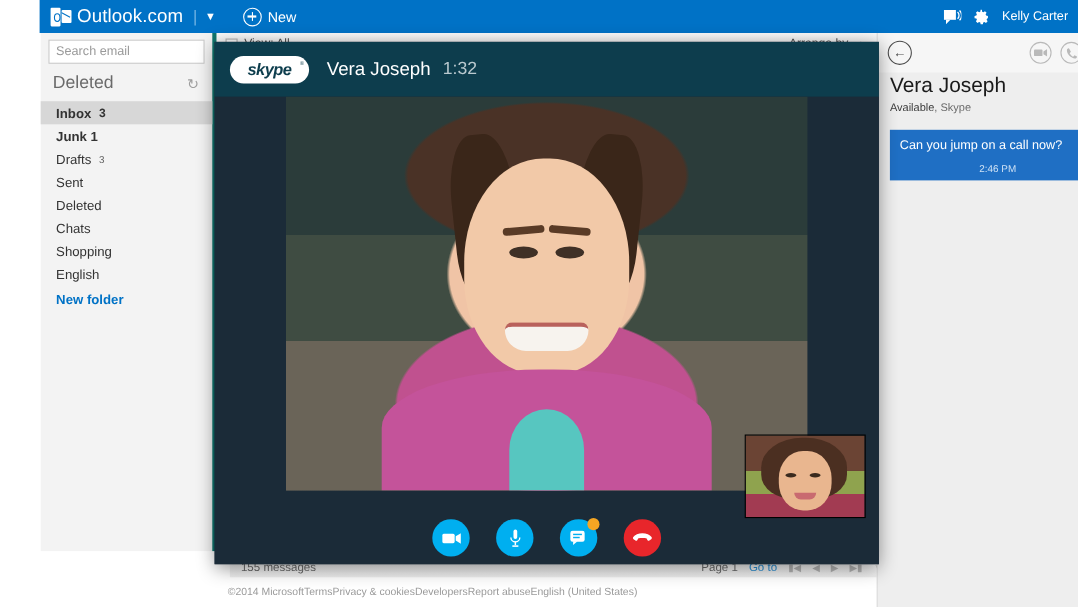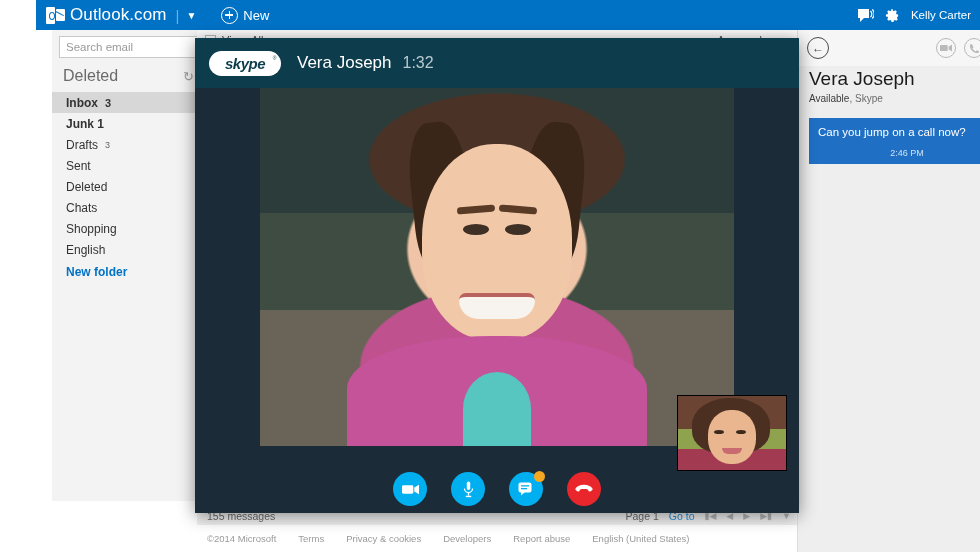--- a/index.html
+++ b/index.html
@@ -62,22 +62,22 @@
   .user-avatar {
     width: 24px; height: 24px; margin-left: 2px; cursor: pointer;
     background:
       radial-gradient(circle at 50% 38%, #e8bfa0 0 26%, transparent 27%),
       linear-gradient(180deg,#4d3228 0 42%, #8a5b3e 42% 62%, #d8b08c 62% 100%);
     border: 1px solid #1b5fa0;
   }
 
   
   .sidebar {
-    position: absolute; left: 16px; top: 30px; width: 161px; height: 471px;
-    background: #f3f3f3; border-right: 7px solid #0f766e;
+    position: absolute; left: 1px; top: 30px; width: 161px; height: 471px;
+    background: #f3f3f3; border-right: 5px solid #0f766e;
   }
   .search-wrap { padding: 6px 7px 0 7px; }
   .search-box {
     display: flex; align-items: center; background: #fff;
     border: 1px solid #c9c9c9; height: 22px; padding: 0 4px 0 6px;
   }
   .search-box input {
     border: 0; outline: 0; flex: 1; font-size: 11.5px;
     font-family: "Liberation Sans", sans-serif; color: #333; background: transparent;
   }
@@ -116,32 +116,32 @@
     height: 21px; border-bottom: 1px solid #e2e2e2;
     display: flex; align-items: center; padding: 0 10px 0 8px;
     background: linear-gradient(180deg,#fbfbfb,#f2f2f2);
     font-size: 11px; color: #4a4a4a; justify-content: space-between;
   }
   .ml-toolbar-left { display: flex; align-items: center; gap: 6px; }
   .ml-check { width: 11px; height: 11px; border: 1px solid #b5b5b5; background: #fff; }
   .ml-toolbar-right { display: flex; align-items: center; gap: 7px; }
   .ml-body { background: #fff; height: 454px; }
   .ml-status {
-    position: absolute; left: 0; bottom: 27px; width: 600px; height: 20px;
+    position: absolute; left: 12px; bottom: 27px; width: 600px; height: 20px;
     background: linear-gradient(180deg,#f6f6f6,#eeeeee);
     border-top: 1px solid #e0e0e0; display: flex; align-items: center;
     justify-content: space-between; padding: 0 6px 0 10px;
     font-size: 10.5px; color: #6a6a6a;
   }
   .ml-status-right { display: flex; align-items: center; gap: 10px; }
   .ml-goto { color: #2a8fd4; cursor: pointer; }
   .pg-btn { color: #b4b4b4; font-size: 9px; cursor: pointer; }
   .ml-footer {
     position: absolute; left: 0; bottom: 0; width: 600px; height: 27px;
-    display: flex; align-items: center; gap: 22px; padding-left: 10px;
+    display: flex; align-items: center; padding-left: 10px;
     font-size: 9.5px; color: #9a9a9a; background: #fff;
   }
   .ml-footer span { cursor: pointer; }
   .ml-footer .copyr { cursor: default; }
 
   
   .chatpanel {
     position: absolute; right: 0; top: 30px; width: 219px; height: 522px;
     background: #eeeeee; border-left: 1px solid #dddddd;
   }

